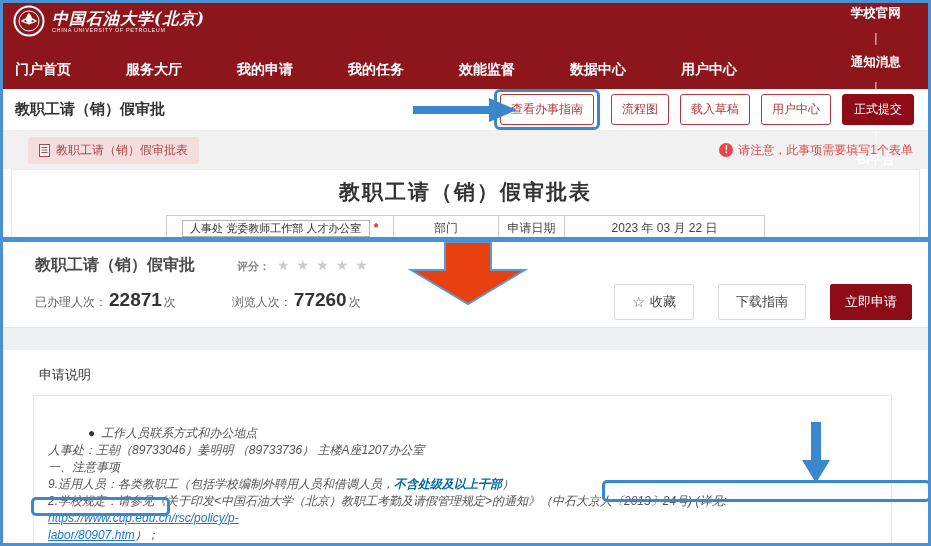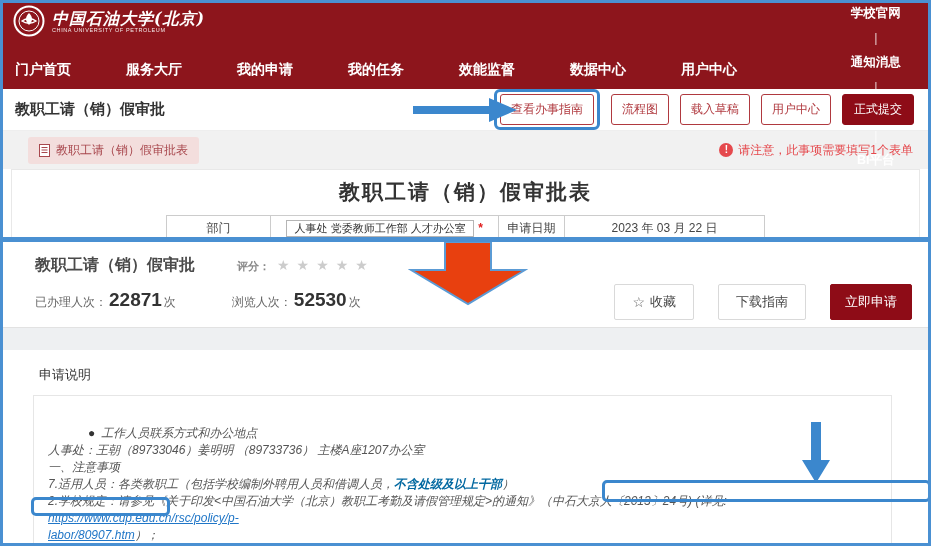--- a/index.html
+++ b/index.html
@@ -155,25 +155,25 @@
       </div>
       <div class="notice">
         <span class="excl-icon">!</span>
         <span>请注意，此事项需要填写1个表单</span>
       </div>
     </div>
 
     <div class="form-area">
       <div class="form-title">教职工请（销）假审批表</div>
       <div class="form-row">
-        <div class="fcell c-dept-label">部门</div>
         <div class="fcell c-dept-value">
           <span class="dept-input">人事处 党委教师工作部 人才办公室</span>
           <span class="req-mark">*</span>
         </div>
+        <div class="fcell c-dept-label">部门</div>
         <div class="fcell c-date-label">申请日期</div>
         <div class="fcell c-date-value">2023 年 03 月 22 日</div>
       </div>
     </div>
   </div>
 
   <div class="divider-blue"></div>
 
   <div class="panel-bottom">
     <div class="service-card">
@@ -185,21 +185,21 @@
         <span class="star">★</span>
         <span class="star">★</span>
         <span class="star">★</span>
       </div>
       <div class="svc-stats-row">
         <span>已办理人次：</span>
         <span class="stat-value">22871</span>
         <span>次</span>
         <span class="stat-group2">
           <span>浏览人次：</span>
-          <span class="stat-value">52530</span>
+          <span class="stat-value">77260</span>
           <span>次</span>
         </span>
       </div>
       <div class="svc-buttons">
         <button class="btn-plain">
           <span class="fav-star">☆</span>
           <span>收藏</span>
         </button>
         <button class="btn-plain">下载指南</button>
         <button class="btn-apply">立即申请</button>
@@ -209,21 +209,21 @@
     <div class="gray-gap"></div>
 
     <div class="instructions">
       <div class="ins-heading">申请说明</div>
       <div class="ins-box">
         <div class="bullet-line">
           <span class="bullet-dot">●</span><span>工作人员联系方式和办公地点</span>
         </div>
         <div>人事处：王朝（89733046）姜明明 （89733736） 主楼A座1207办公室</div>
         <div>一、注意事项</div>
-        <div><span>7.适用人员：各类教职工（包括学校编制外聘用人员和借调人员，</span><span class="red-strong">不含处级及以上干部</span><span>）</span></div>
+        <div><span>9.适用人员：各类教职工（包括学校编制外聘用人员和借调人员，</span><span class="red-strong">不含处级及以上干部</span><span>）</span></div>
         <div><span>2.学校规定：请参见《关于印发&lt;中国石油大学（北京）教职工考勤及请假管理规定&gt;的通知》（中石大京人〔2013〕24号) (详见: </span><a class="ins-link">https://www.cup.edu.cn/rsc/policy/p-</a></div>
         <div><a class="ins-link">labor/80907.htm</a><span>）；</span></div>
         <div>3.教职工休假完毕，应在上班当天内销假；</div>
 
       </div>
     </div>
   </div>
 
   <svg class="overlay" style="left:410px; top:94px;" width="106" height="26" viewBox="0 0 106 26">
     <polygon points="0,9 76,9 76,1 104,13 76,25 76,17 0,17" fill="#3b87cd"></polygon>

